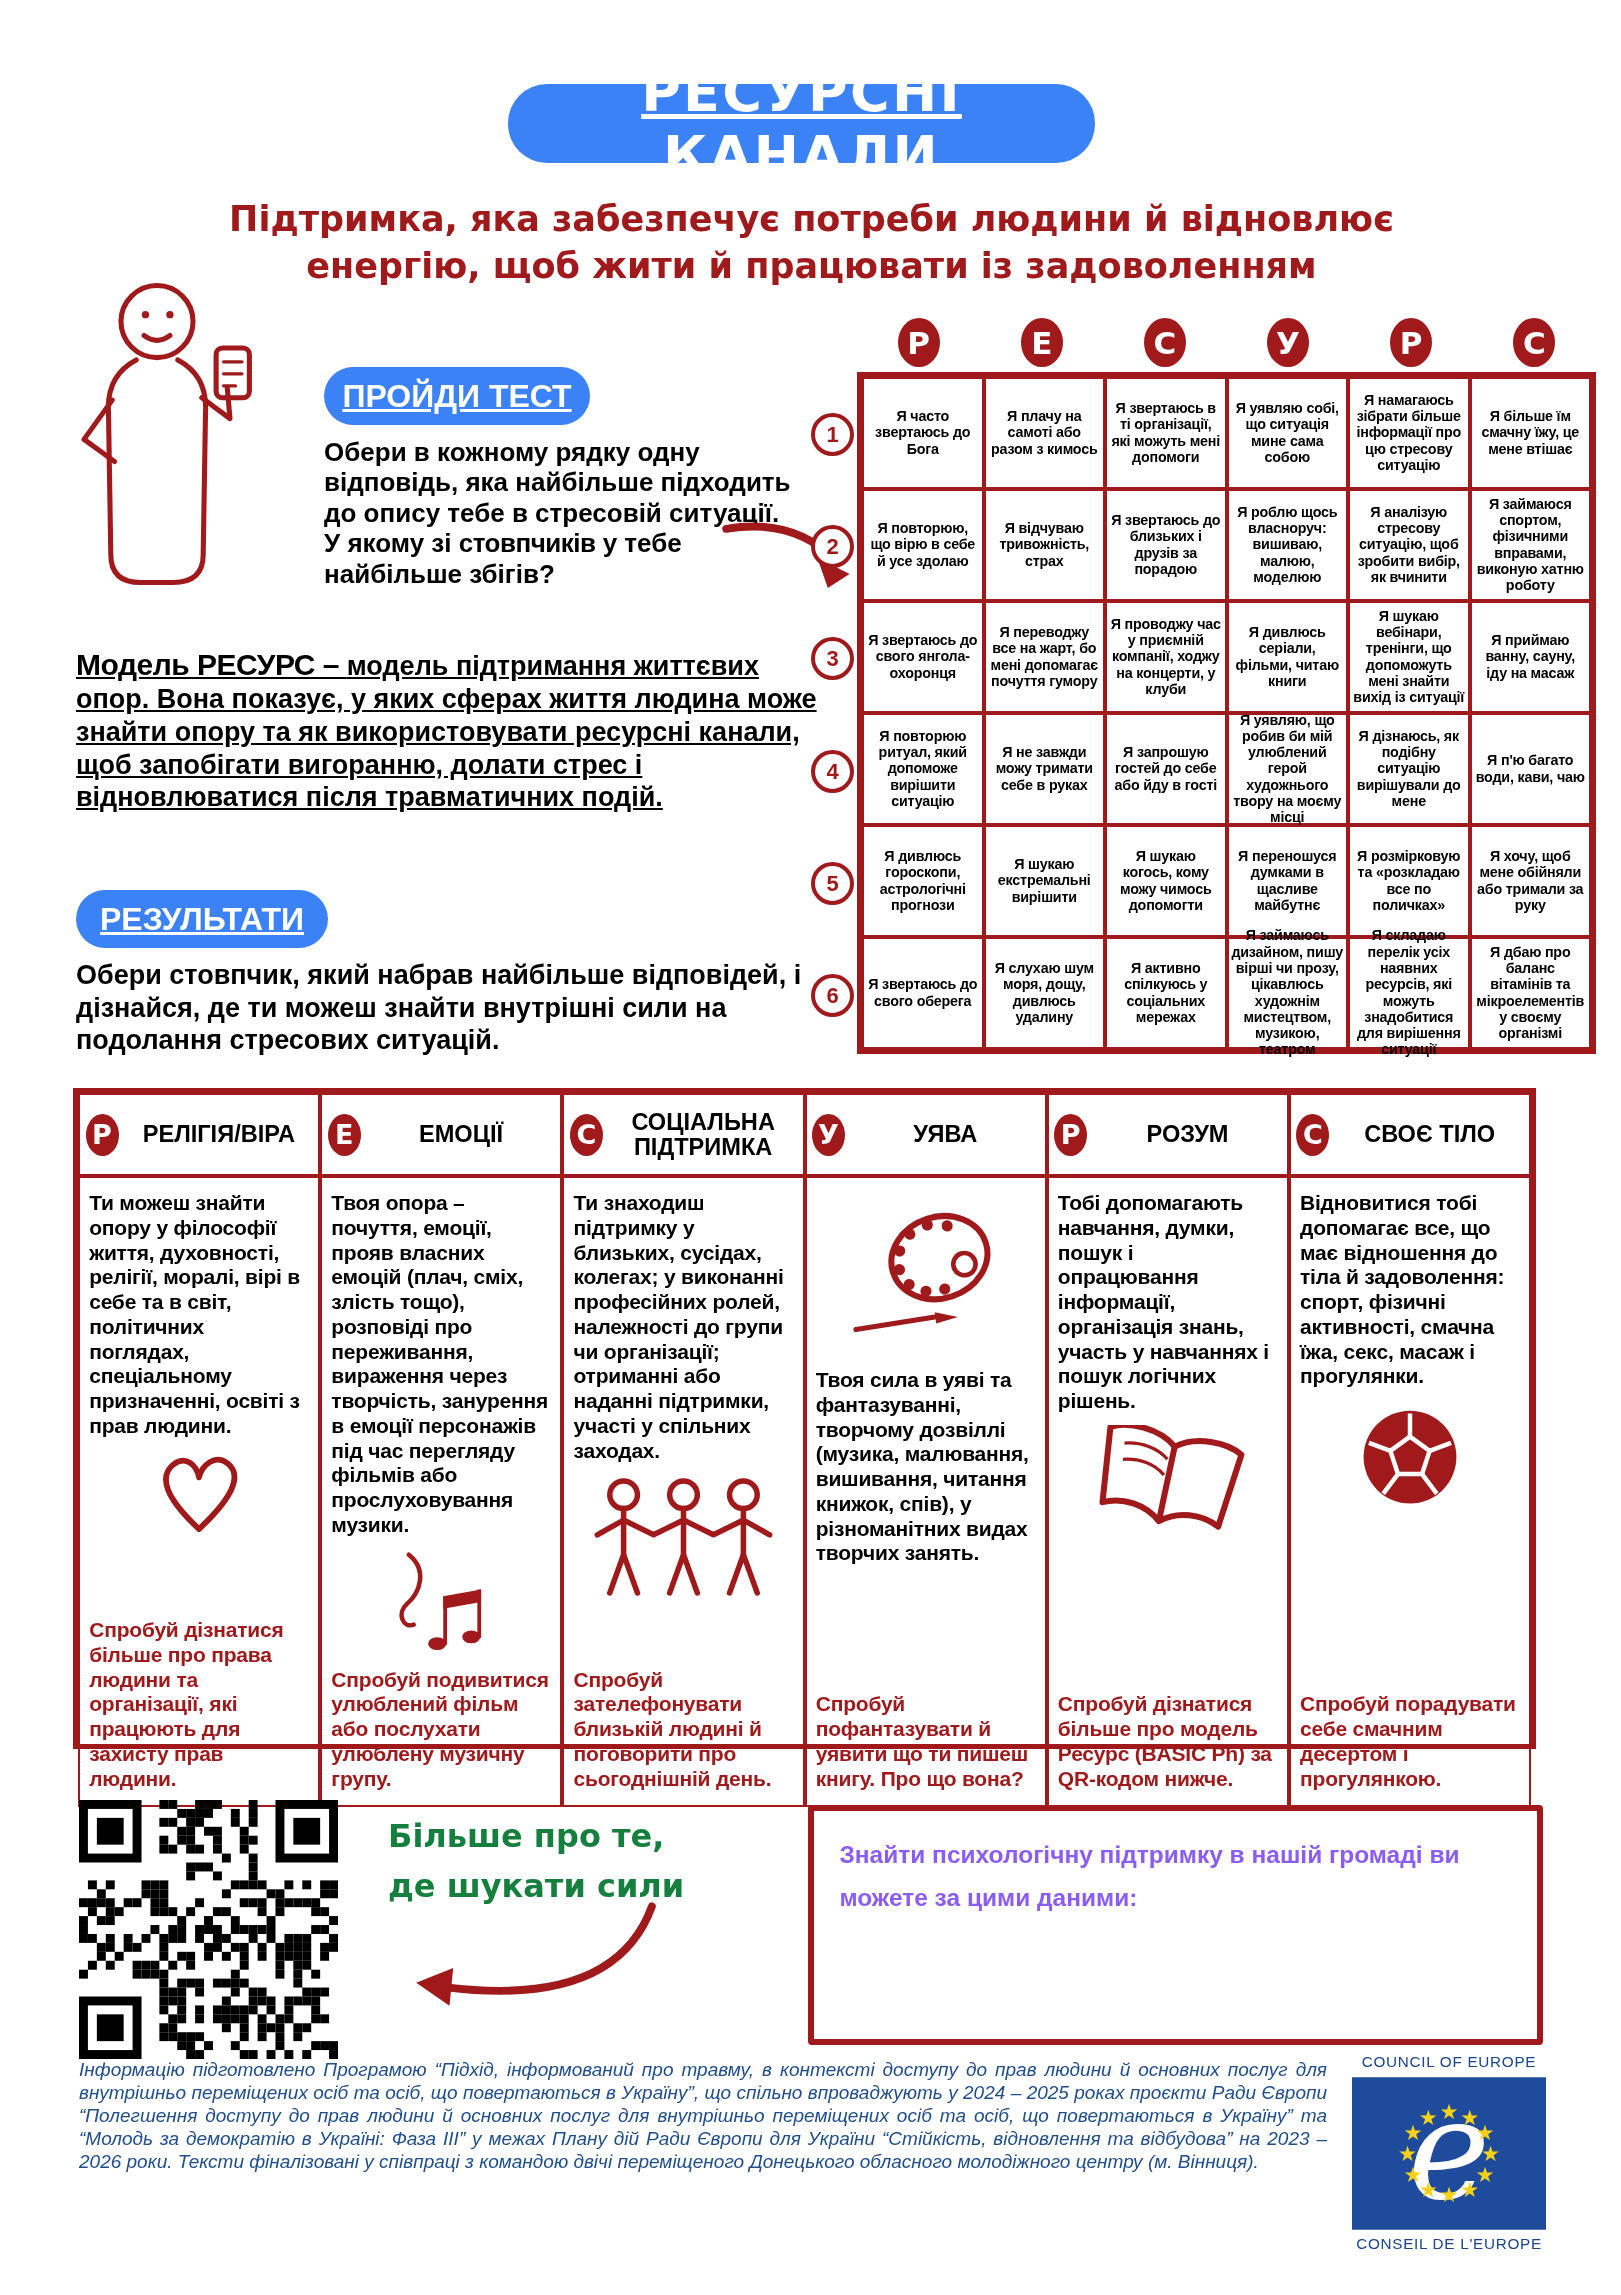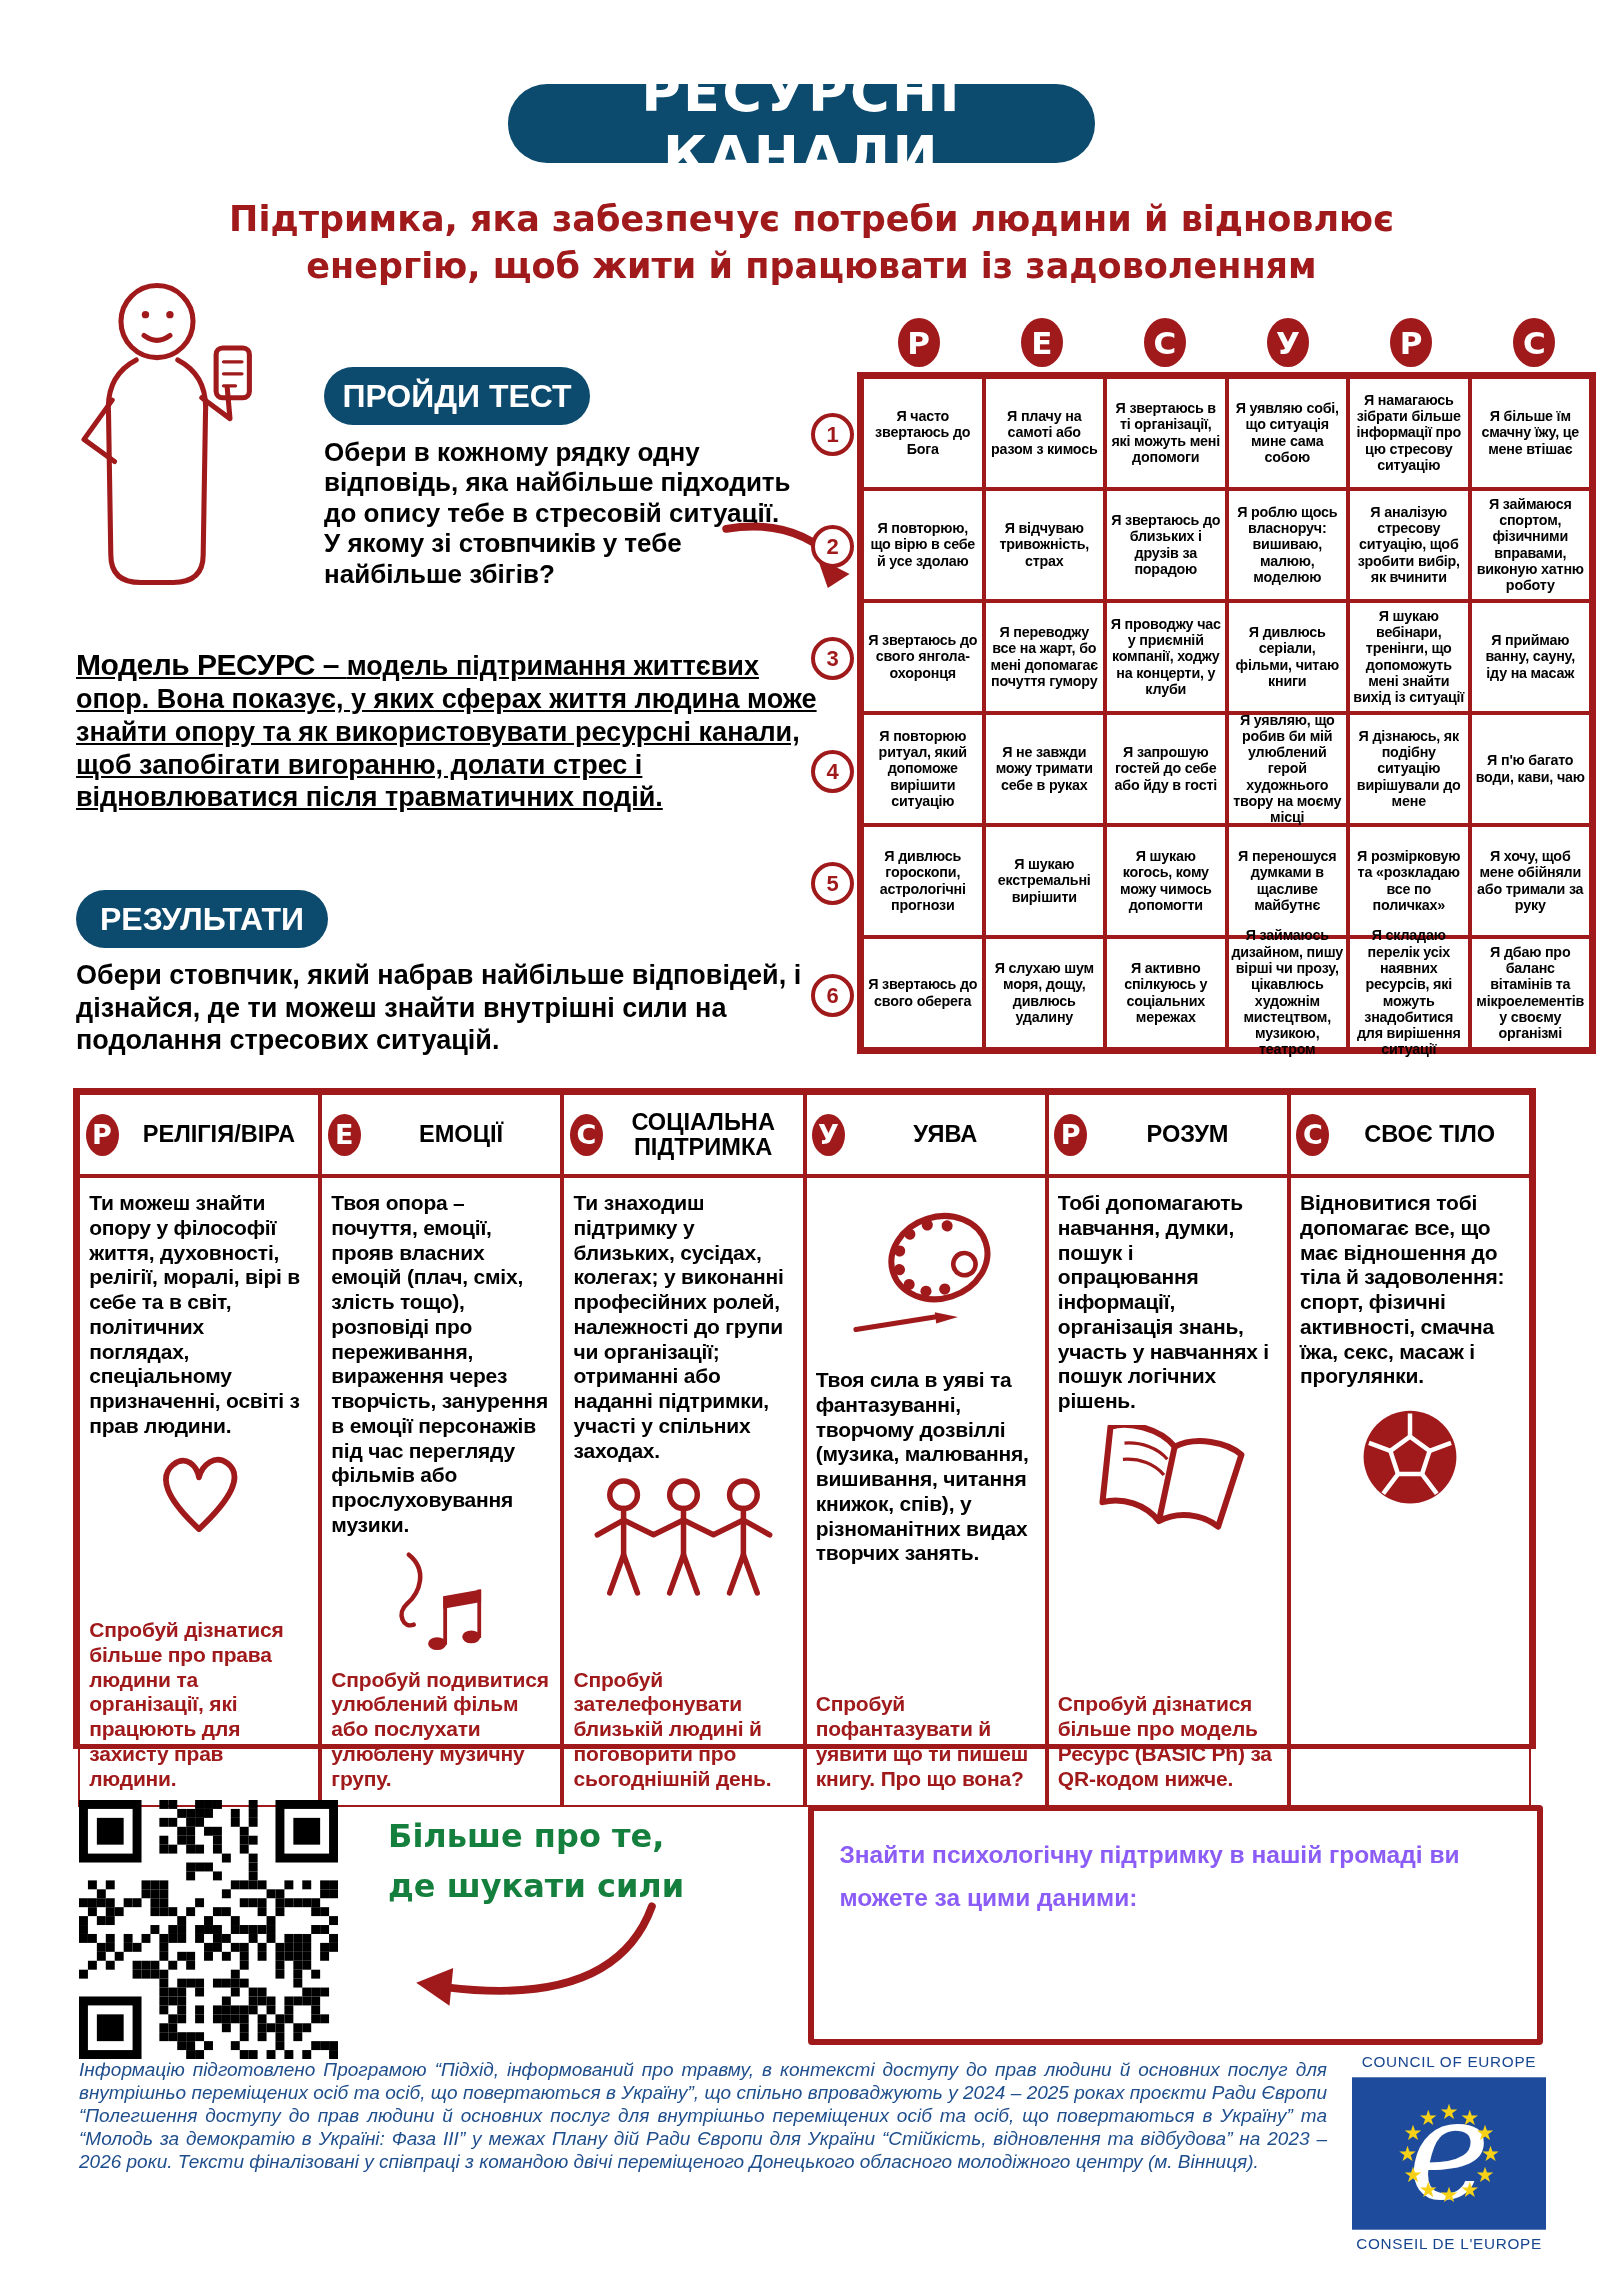--- a/index.html
+++ b/index.html
@@ -1,22 +1,22 @@
 <!DOCTYPE html>
 <html style="font-size:7.4px"><head>
 <meta charset="utf-8">
 <style>
   html,body{margin:0;padding:0;background:#fff;}
   body{font-family:"Liberation Sans",sans-serif;color:#000;}
   #page{position:relative;width:1621px;height:2295px;background:#fff;overflow:hidden;}
 
   .abs{position:absolute;}
 
-  .badge{position:absolute;background:#0c4a6e;color:#fff;font-weight:bold;
-         display:flex;align-items:center;justify-content:center;text-align:center;}
+  .badge{position:absolute;background:#3b82f6;color:#fff;font-weight:bold;
+         display:flex;align-items:center;justify-content:center;text-align:center;text-decoration:underline;}
 
   #title-badge{left:508px;top:84px;width:587px;height:79px;border-radius:39px;
                font-size:54px;letter-spacing:2.3px;font-family:"DejaVu Sans",sans-serif;}
 
   #subtitle{left:116px;top:196px;width:1391px;text-align:center;color:#A01A1C;
             font-size:35px;font-weight:bold;line-height:1.35;white-space:pre-line;
             font-family:"DejaVu Sans",sans-serif;}
 
   #person{left:60px;top:259px;}
 
@@ -296,20 +296,21 @@
         <div class="channel-desc">Відновитися тобі допомагає все, що має відношення до тіла й задоволення: спорт, фізичні активності, смачна їжа, секс, масаж і прогулянки.</div>
         <div class="channel-icon">
           <svg width="116" height="116" viewBox="0 0 260 260">
             <circle cx="130" cy="128" r="104" fill="#A01A1C"></circle>
             <g fill="none" stroke="#fff" stroke-width="10" stroke-linejoin="round">
               <polygon points="130,82 174,114 157,166 103,166 86,114"></polygon>
               <path d="M130,82 L130,30 M174,114 L222,96 M157,166 L190,210 M103,166 L70,210 M86,114 L38,96"></path>
             </g>
           </svg>
         </div>
+        <div class="channel-try">Спробуй порадувати себе смачним десертом і прогулянкою.</div>
       </div>
     </div>
   </div>
 
   <div id="qr-box" class="abs">
     <svg id="qr-svg" width="259" height="259" viewBox="0 0 560 560">
         <g fill="#000">
           <rect x="173.79310344827587" y="0" width="19.310344827586206" height="19.310344827586206"></rect>
           <rect x="193.10344827586206" y="0" width="19.310344827586206" height="19.310344827586206"></rect>
           <rect x="251.0344827586207" y="0" width="19.310344827586206" height="19.310344827586206"></rect>

